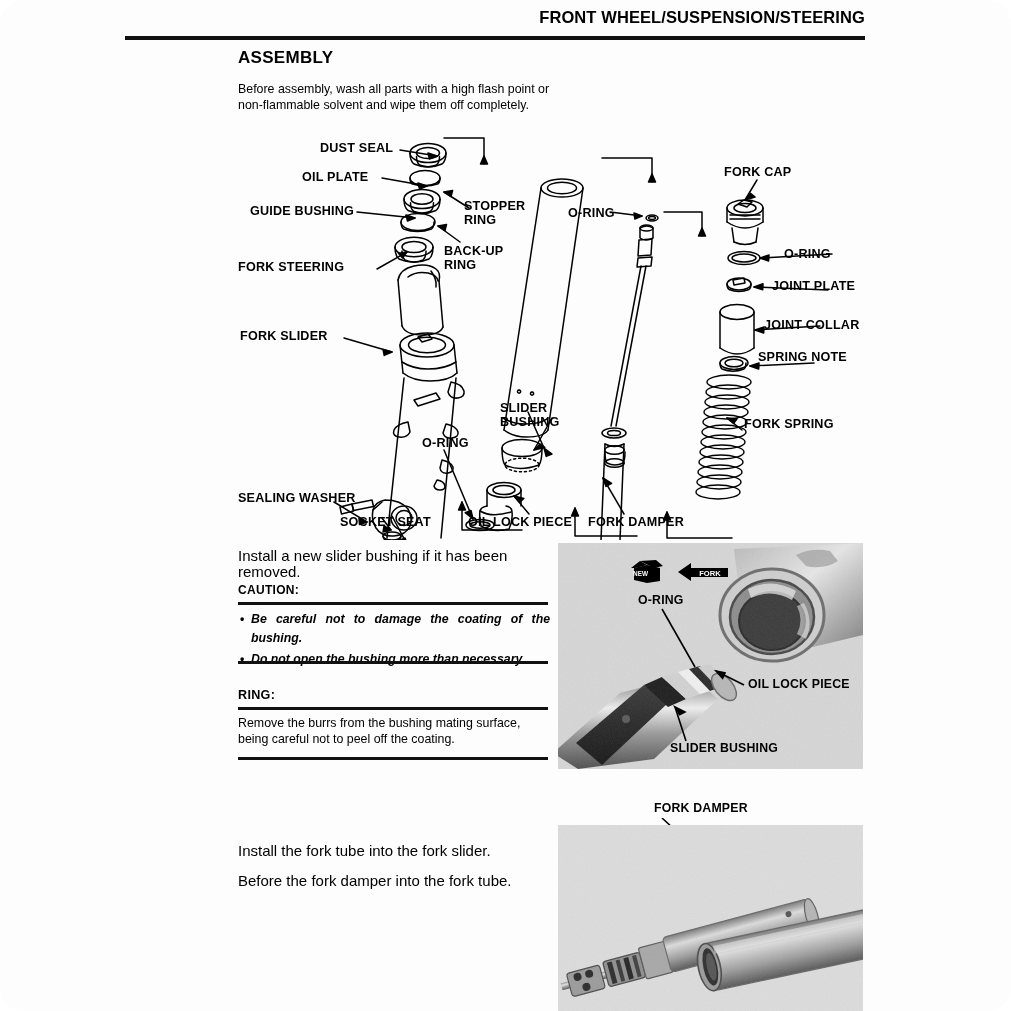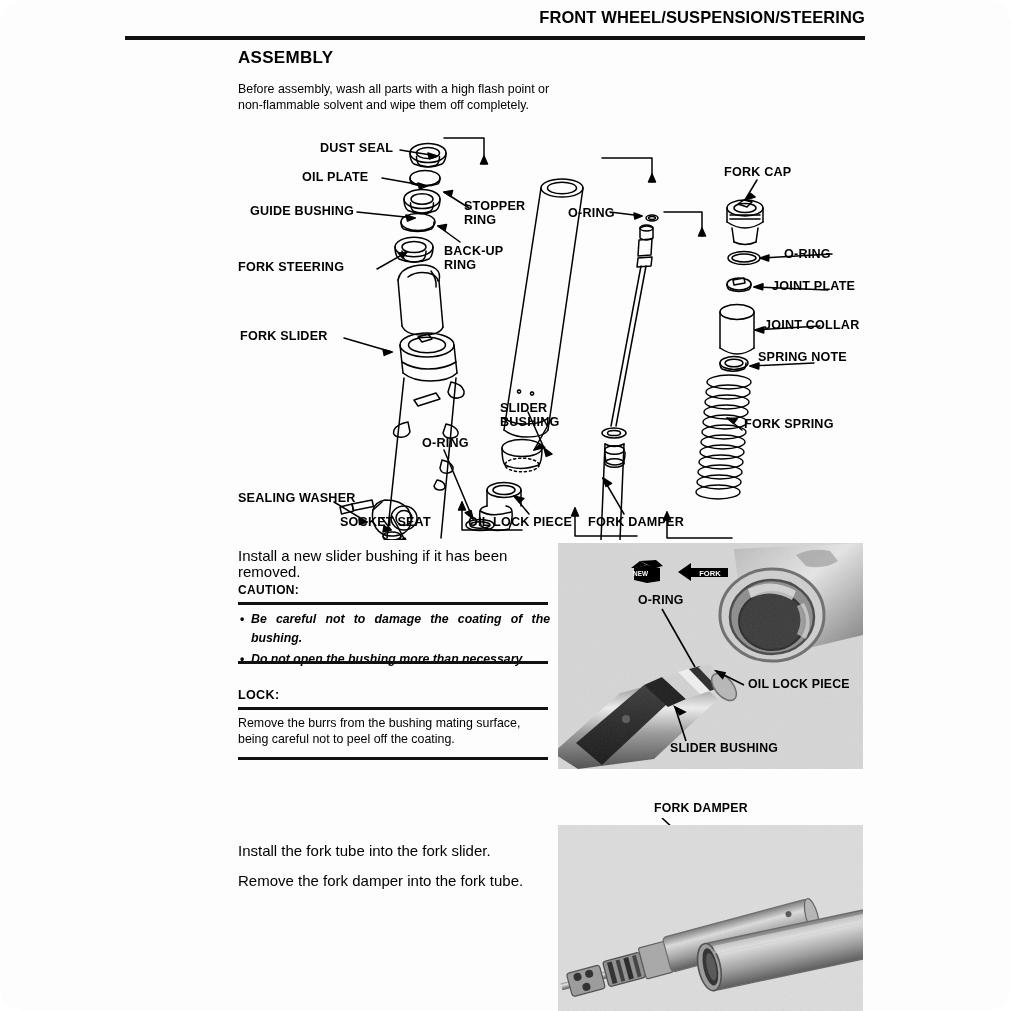--- a/index.html
+++ b/index.html
@@ -314,27 +314,27 @@
   <div id="caution-head">CAUTION:</div>
   <div id="caution-rule-top"></div>
   <div id="caution-list">
     <ul>
       <li>Be careful not to damage the coating of the bushing.</li>
       <li>Do not open the bushing more than necessary.</li>
     </ul>
   </div>
   <div id="caution-rule-bot"></div>
 
-  <div id="note-head">LOCK:</div>
+  <div id="note-head">RING:</div>
   <div id="note-rule-top"></div>
   <div id="note-body">Remove the burrs from the bushing mating surface, being careful not to peel off the coating.</div>
   <div id="note-rule-bot"></div>
 
   <div class="body-txt" id="para-2">Install the fork tube into the fork slider.</div>
-  <div class="body-txt" id="para-3">Remove the fork damper into the fork tube.</div>
+  <div class="body-txt" id="para-3">Before the fork damper into the fork tube.</div>
 
   <div class="photo" id="photo-1">
     <svg width="305" height="226" viewBox="0 0 305 226">
       <defs>
         <linearGradient id="mt1" x1="0" y1="0" x2="0" y2="1">
           <stop offset="0" stop-color="#6f6f6f"></stop>
             <stop offset=".35" stop-color="#efefef"></stop>
           <stop offset=".62" stop-color="#9a9a9a"></stop>
             <stop offset="1" stop-color="#4d4d4d"></stop>
         </linearGradient>

